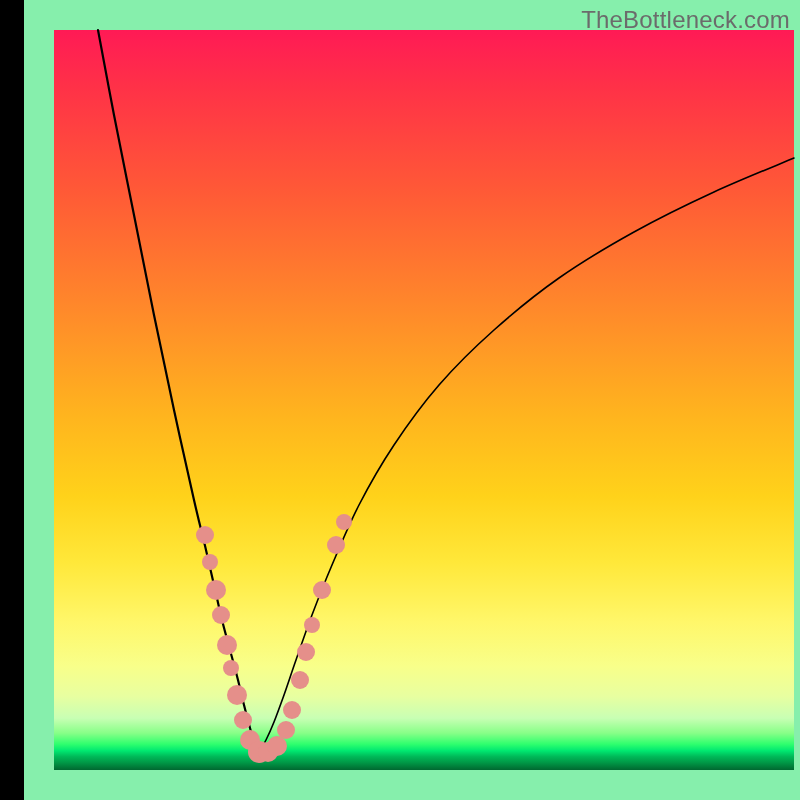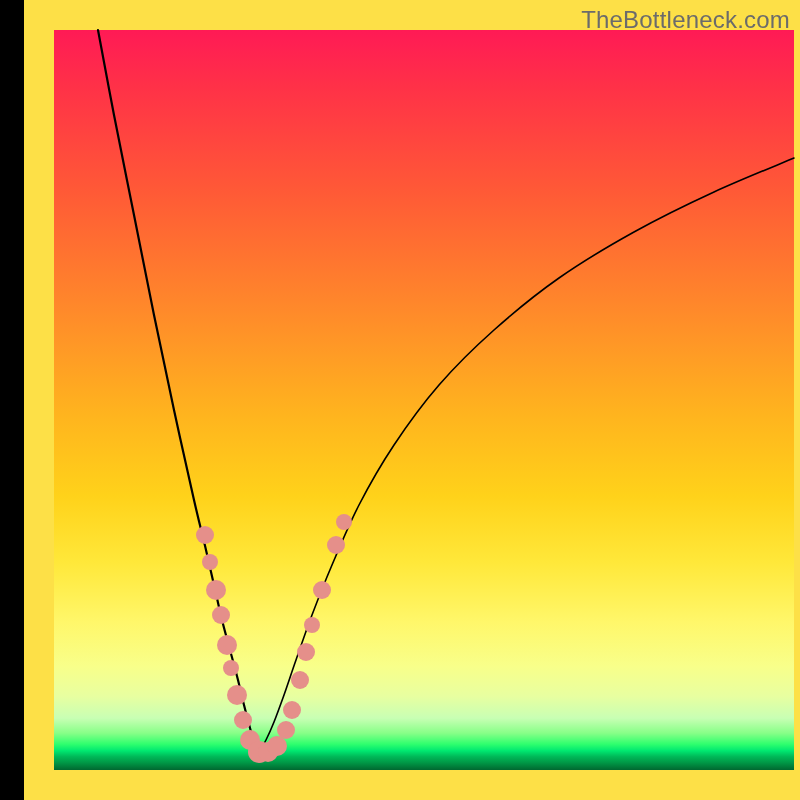--- a/index.html
+++ b/index.html
@@ -7,21 +7,21 @@
     padding: 0;
     width: 800px;
     height: 800px;
     overflow: hidden;
     background: #000;
     font-family: Arial, Helvetica, sans-serif;
   }
   .frame {
     position: absolute;
     inset: 0;
-    background: #fde047;
+    background: #86efac;
     margin-left: 24px;
   }
   .plot-area {
     position: absolute;
     left: 30px;
     top: 30px;
     width: 740px;
     height: 740px;
     
     background: linear-gradient(

